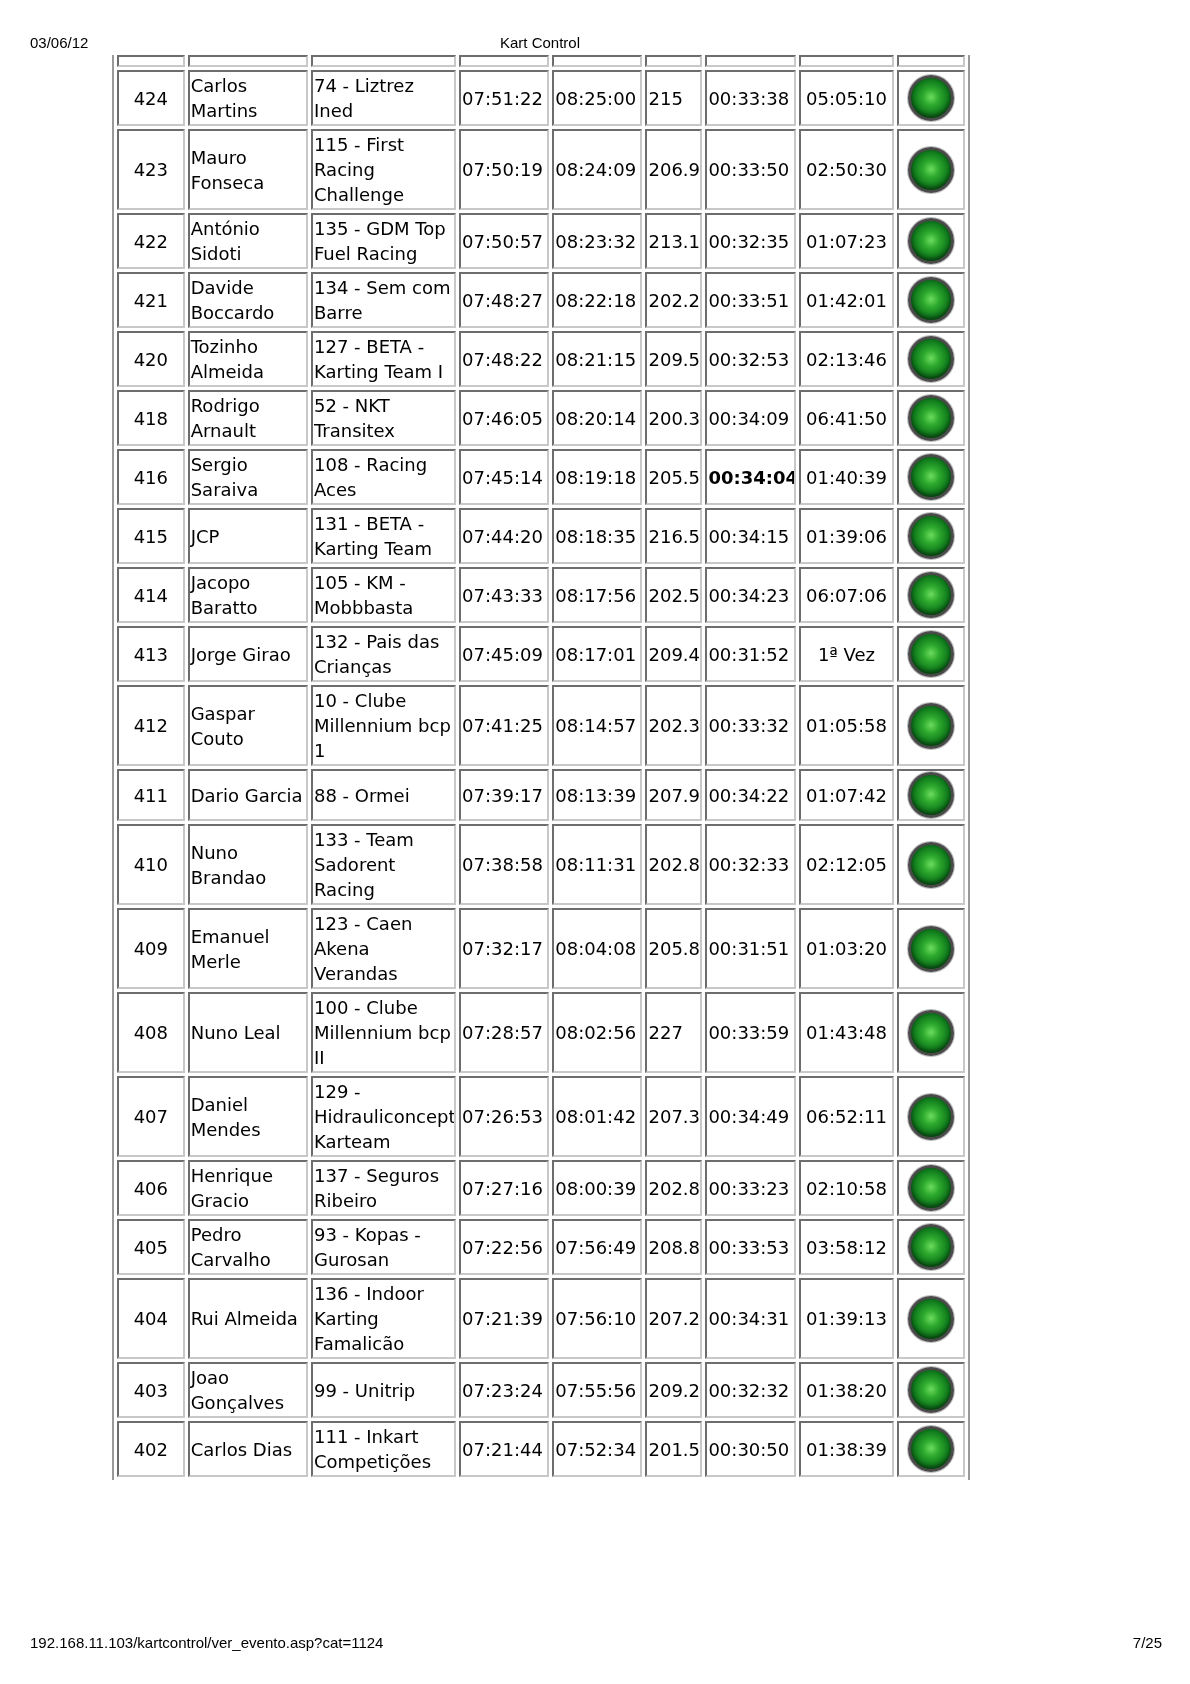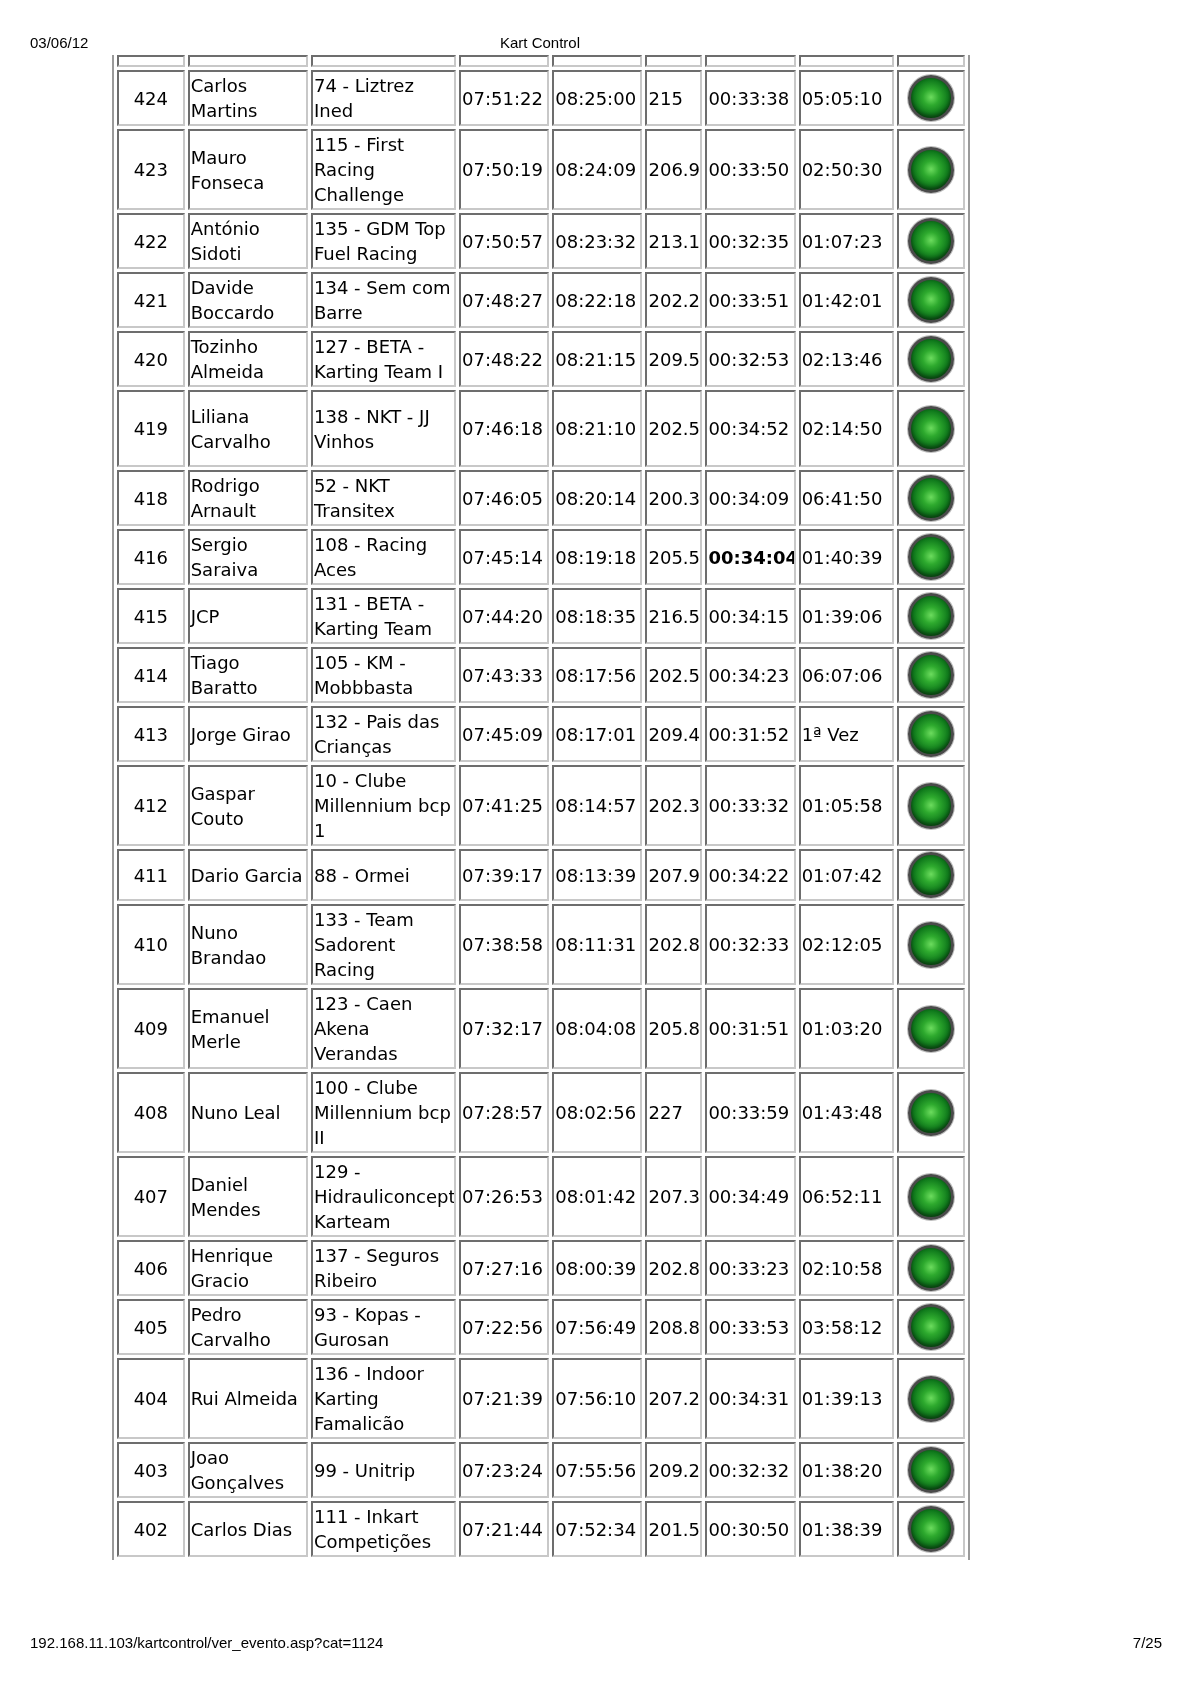--- a/index.html
+++ b/index.html
@@ -8,21 +8,21 @@
     .hdr-date { left: 30px; top: 34px; }
     .hdr-title { left: 0; width: 1080px; top: 34px; text-align: center; }
     .ftr-url { left: 30px; top: 1634px; }
     .ftr-page { right: 28px; top: 1634px; }
 
     .clip { position: absolute; left: 112px; top: 55px; width: 860px; height: 1572px; overflow: hidden; }
     table.results { border-collapse: separate; border-spacing: 3px; border: 2px solid #9a9a9a; border-top: none; border-bottom: none; font-size: 18px; line-height: 25px; table-layout: fixed; width: 858px; margin-top: -3px; }
     table.results td { border: 2px solid; border-color: #6d6d6d #c8c8c8 #c8c8c8 #6d6d6d; padding: 1px 1px; vertical-align: middle; overflow: hidden; white-space: normal; }
     td.c-num { text-align: center; }
     td.c-light { text-align: center; padding: 0; }
-    td.c-tot { }
+    td.c-tot { text-align: center; }
     .led { display: inline-block; width: 40px; height: 40px; border-radius: 50%; background: radial-gradient(circle at 50% 48%, #6cdc5e 0%, #2eaa2e 28%, #107a1c 60%, #0a3e12 85%); border: 3px solid #4a4a4a; box-shadow: 0 0 0 1px #bdbdbd, inset 0 -3px 4px rgba(0,0,0,0.35); vertical-align: middle; }
     tr.partial td { height: 8px; padding: 0; }
   </style>
 </head>
 <body>
 
 <div class="print-header hdr-date">03/06/12</div>
 <div class="print-header hdr-title">Kart Control</div>
 
 <div class="clip">
@@ -104,31 +104,20 @@
     <td style="height: 48px;">Tozinho Almeida</td>
     <td style="height: 48px;">127 - BETA - Karting Team I</td>
     <td style="height: 48px;">07:48:22</td>
     <td style="height: 48px;">08:21:15</td>
     <td style="height: 48px;">209.5</td>
     <td style="height: 48px;">00:32:53</td>
     <td class="c-tot" style="height: 48px;">02:13:46</td>
     <td class="c-light" style="height: 48px;"><span class="led"></span></td>
   </tr>
 
-  <tr>
-    <td class="c-num" style="height: 71px;">419</td>
-    <td style="height: 71px;">Liliana Carvalho</td>
-    <td style="height: 71px;">138 - NKT - JJ Vinhos</td>
-    <td style="height: 71px;">07:46:18</td>
-    <td style="height: 71px;">08:21:10</td>
-    <td style="height: 71px;">202.5</td>
-    <td style="height: 71px;">00:34:52</td>
-    <td class="c-tot" style="height: 71px;">02:14:50</td>
-    <td class="c-light" style="height: 71px;"><span class="led"></span></td>
-  </tr>
 
   <tr>
     <td class="c-num" style="height: 48px;">418</td>
     <td style="height: 48px;">Rodrigo Arnault</td>
     <td style="height: 48px;">52 - NKT Transitex</td>
     <td style="height: 48px;">07:46:05</td>
     <td style="height: 48px;">08:20:14</td>
     <td style="height: 48px;">200.3</td>
     <td style="height: 48px;">00:34:09</td>
     <td class="c-tot" style="height: 48px;">06:41:50</td>
@@ -155,21 +144,21 @@
     <td style="height: 48px;">07:44:20</td>
     <td style="height: 48px;">08:18:35</td>
     <td style="height: 48px;">216.5</td>
     <td style="height: 48px;">00:34:15</td>
     <td class="c-tot" style="height: 48px;">01:39:06</td>
     <td class="c-light" style="height: 48px;"><span class="led"></span></td>
   </tr>
 
   <tr>
     <td class="c-num" style="height: 48px;">414</td>
-    <td style="height: 48px;">Tiago Baratto</td>
+    <td style="height: 48px;">Jacopo Baratto</td>
     <td style="height: 48px;">105 - KM - Mobbbasta</td>
     <td style="height: 48px;">07:43:33</td>
     <td style="height: 48px;">08:17:56</td>
     <td style="height: 48px;">202.5</td>
     <td style="height: 48px;">00:34:23</td>
     <td class="c-tot" style="height: 48px;">06:07:06</td>
     <td class="c-light" style="height: 48px;"><span class="led"></span></td>
   </tr>
 
   <tr>

